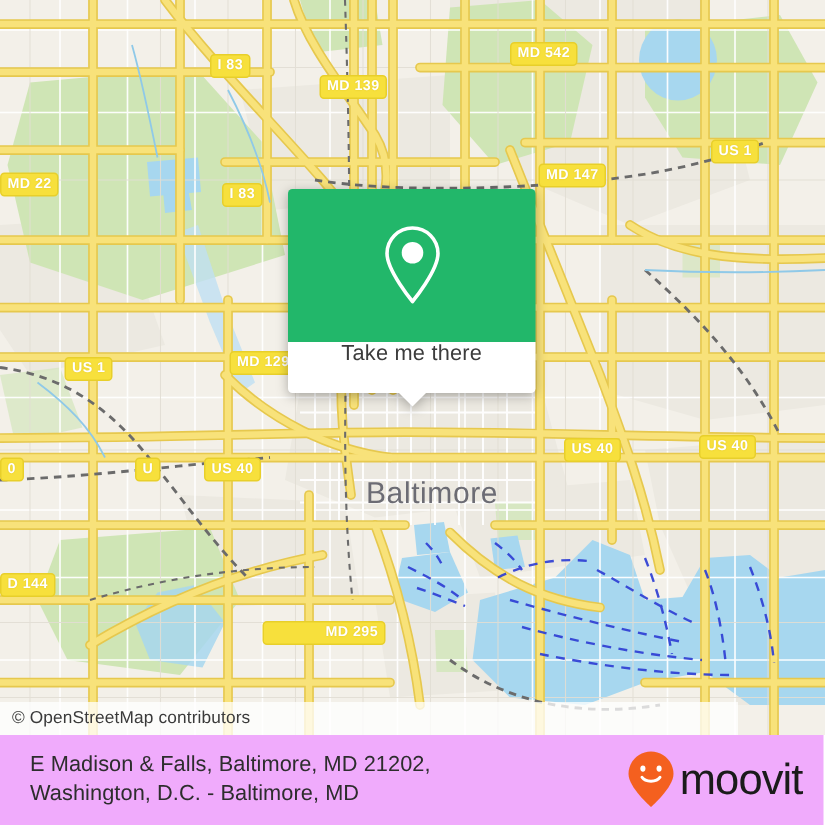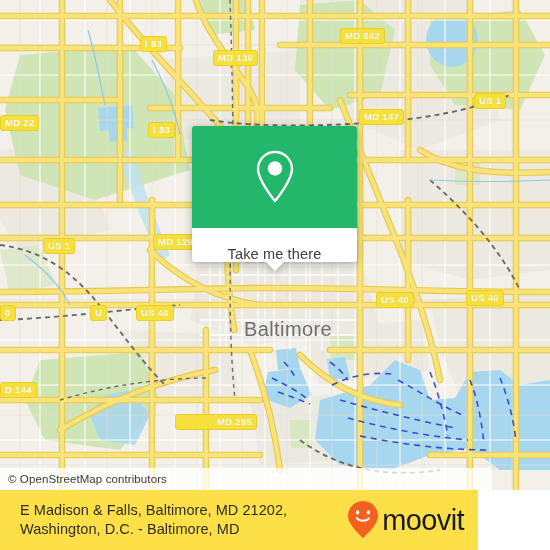--- a/index.html
+++ b/index.html
@@ -53,38 +53,38 @@
     filter:drop-shadow(0 2px 4px rgba(0,0,0,.30));
   }
   .card-top{
     height:102px;background:#22b76a;
     border-radius:3px 3px 0 0;
     display:flex;align-items:center;justify-content:center;
   }
   .card-bottom{
     height:34px;background:#ffffff;
     border-radius:0 0 3px 3px;
-    display:flex;align-items:flex-end;justify-content:center;
+    display:flex;align-items:flex-start;justify-content:center;
     position:relative;
   }
   .card-bottom .label{
     font-size:14.5px;color:#3c3c3c;letter-spacing:.15px;
   }
   .tail{
     position:absolute;left:50%;top:34px;transform:translateX(-50%);
     width:0;height:0;
     border-left:9px solid transparent;
     border-right:9px solid transparent;
     border-top:9px solid #ffffff;
   }
 
   
   .bottombar{
-    position:absolute;left:0;top:490px;width:478px;height:60px;
-    background:#fde047;
+    position:absolute;left:0;top:490px;width:549px;height:60px;
+    background:#f0abfc;
     display:flex;align-items:center;justify-content:space-between;
     box-sizing:border-box;padding:0 14px 0 20px;
   }
   .addr{line-height:19px;}
   .addr div{font-size:14.5px;color:#2d2d2d;letter-spacing:.05px;white-space:nowrap;}
   .brand{display:flex;align-items:center;gap:2px;}
   .brandname{font-size:29px;color:#1b1b1b;letter-spacing:-.6px;line-height:29px;}
 </style>
 </head>
 <body>

